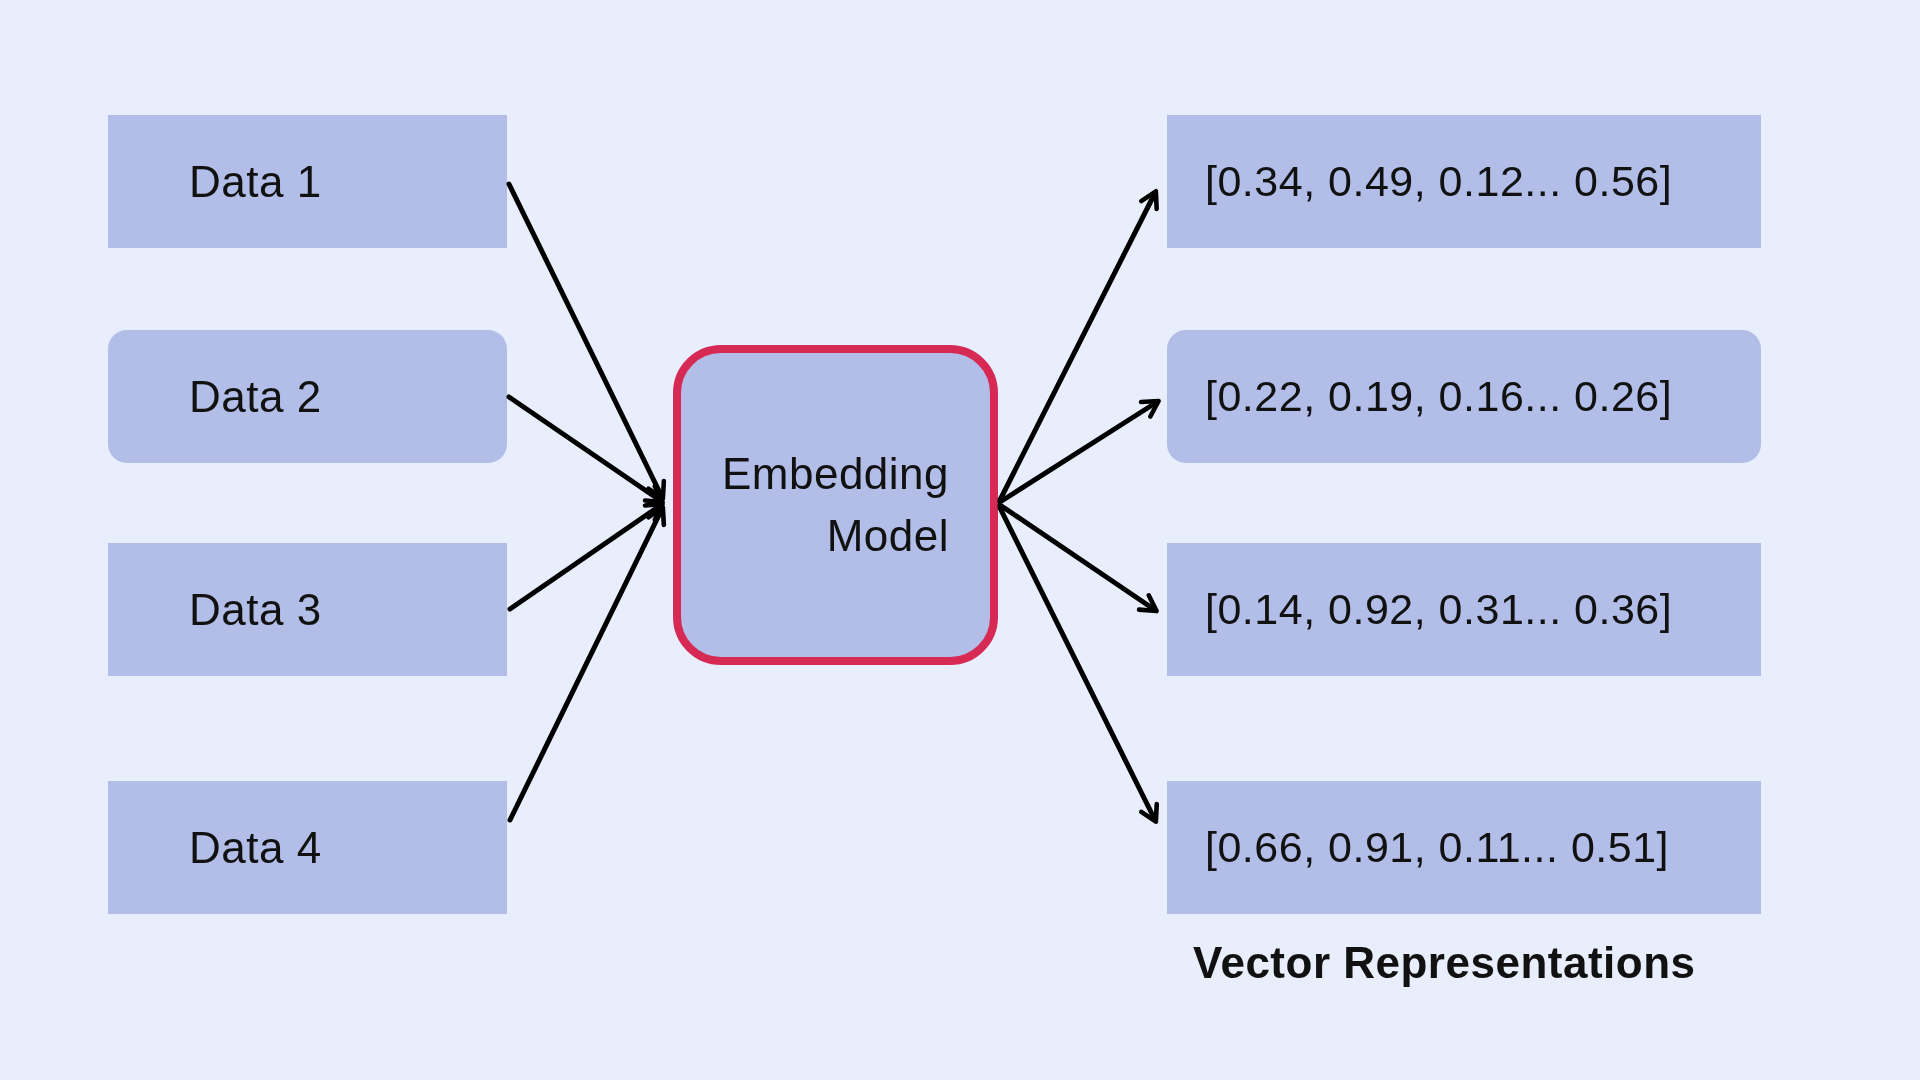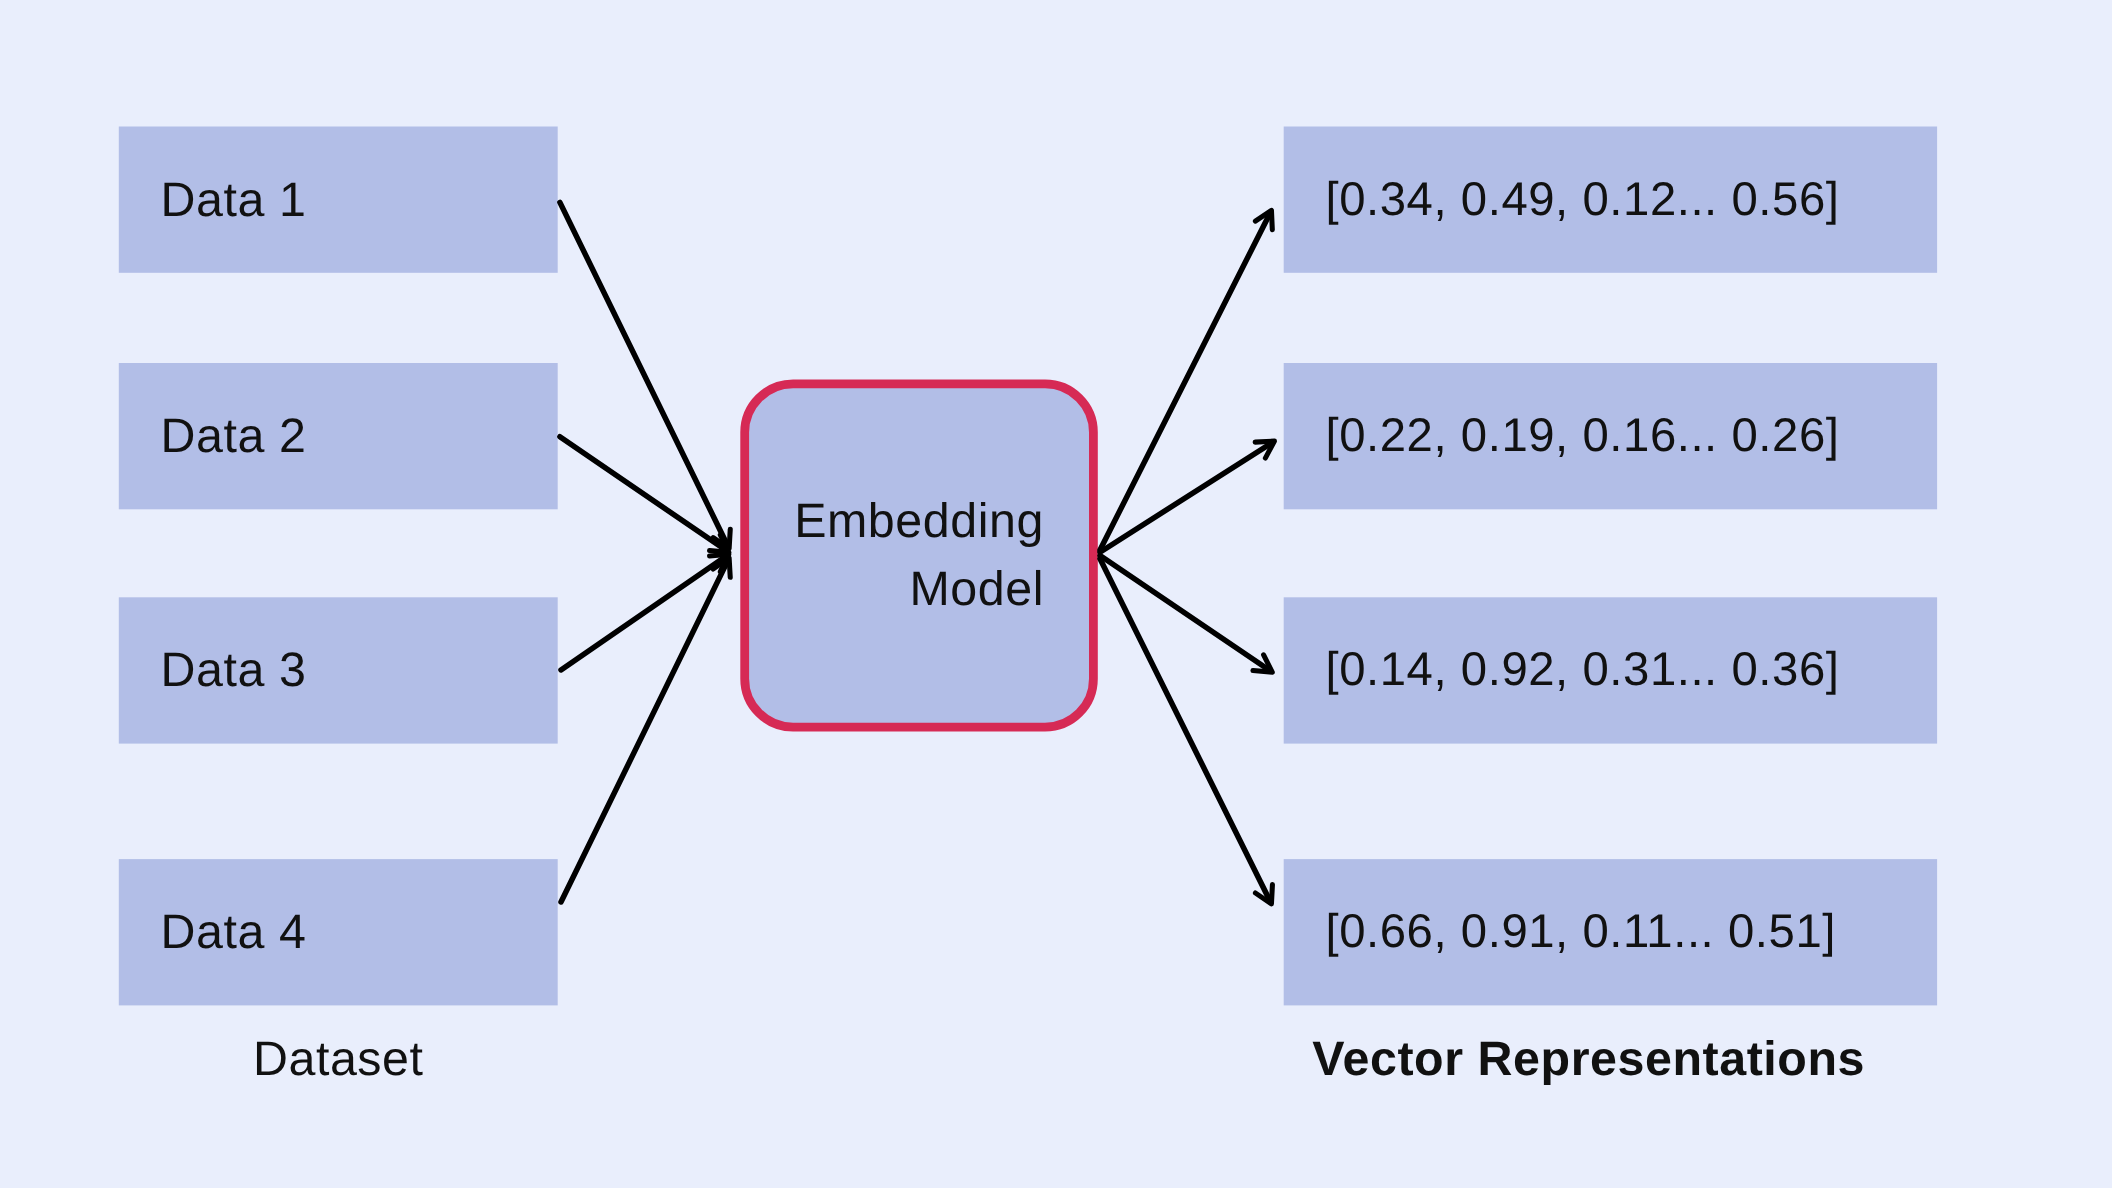--- a/index.html
+++ b/index.html
@@ -27,31 +27,31 @@
     display: flex;
     align-items: center;
     font-size: 44px;
     color: var(--text);
     letter-spacing: 0.5px;
   }
   .left-box {
     left: 108px;
     width: 399px;
     height: 133px;
-    padding-left: 38px;
+    padding-left: 81px;
   }
   .right-box {
     left: 1167px;
     width: 594px;
     height: 133px;
     padding-left: 38px;
     font-size: 43px;
   }
   .row-1 { top: 115px; }
-  .row-2 { top: 330px; }
+  .row-2 { top: 330px; border-radius: 19px; }
   .row-3 { top: 543px; }
   .row-4 { top: 756px; margin-top: 25px; }
   .center-box {
     position: absolute;
     left: 673px;
     top: 345px;
     width: 325px;
     height: 320px;
     background: var(--box-fill);
     border: 8px solid var(--center-border);
@@ -120,21 +120,20 @@
   <div class="box right-box row-2">
     <span>[0.22, 0.19, 0.16... 0.26]</span>
   </div>
   <div class="box right-box row-3">
     <span>[0.14, 0.92, 0.31... 0.36]</span>
   </div>
   <div class="box right-box row-4">
     <span>[0.66, 0.91, 0.11... 0.51]</span>
   </div>
 
-  <div class="caption caption-left">Dataset</div>
   <div class="caption caption-right">Vector Representations</div>
 
   <svg class="arrows" viewBox="0 0 1920 1080" xmlns="http://www.w3.org/2000/svg">
     <defs>
       <marker id="arrowhead" viewBox="0 0 12 12" refX="9" refY="6" markerWidth="4.6" markerHeight="4.6" orient="auto-start-reverse">
         <path d="M2,1.5 L10,6 L2,10.5" fill="none" stroke="#000000" stroke-width="2.4" stroke-linecap="round" stroke-linejoin="round"></path>
       </marker>
     </defs>
     <g stroke="#000000" stroke-width="5" stroke-linecap="round">
       <line x1="509" y1="184" x2="662" y2="497" marker-end="url(#arrowhead)"></line>

